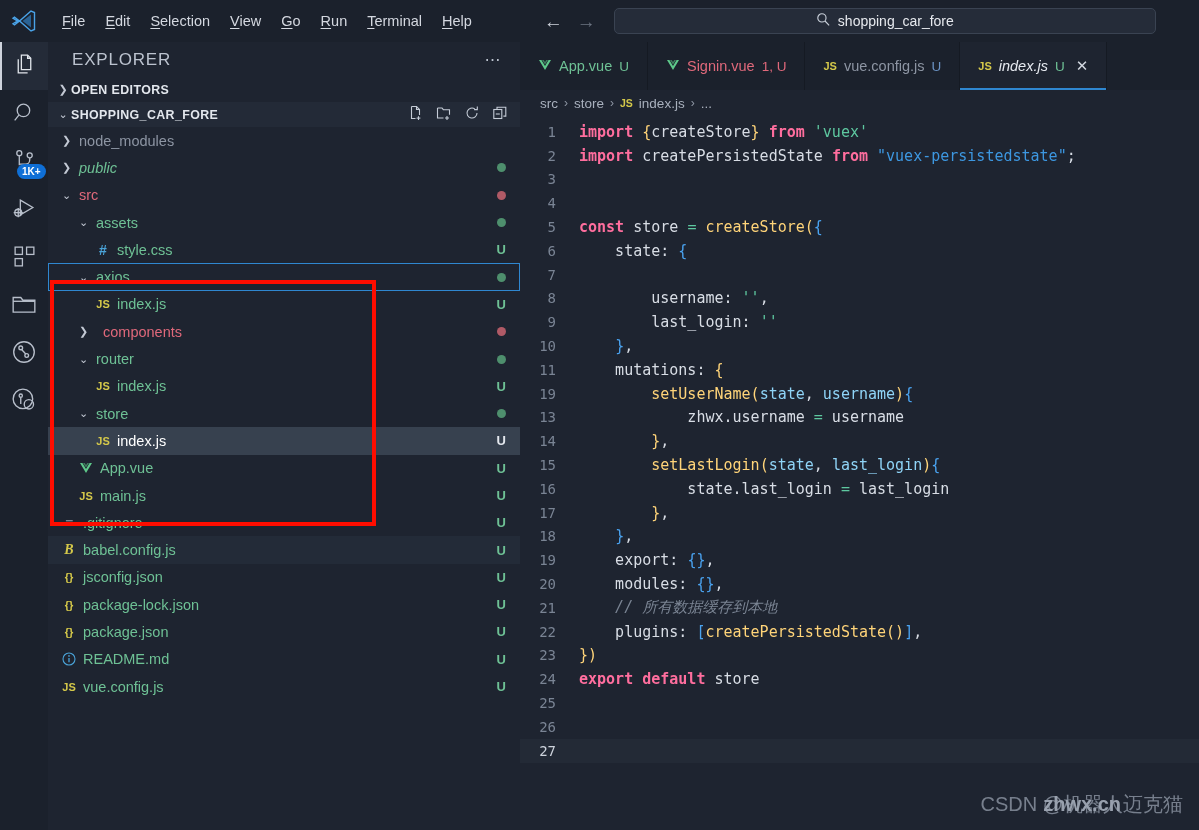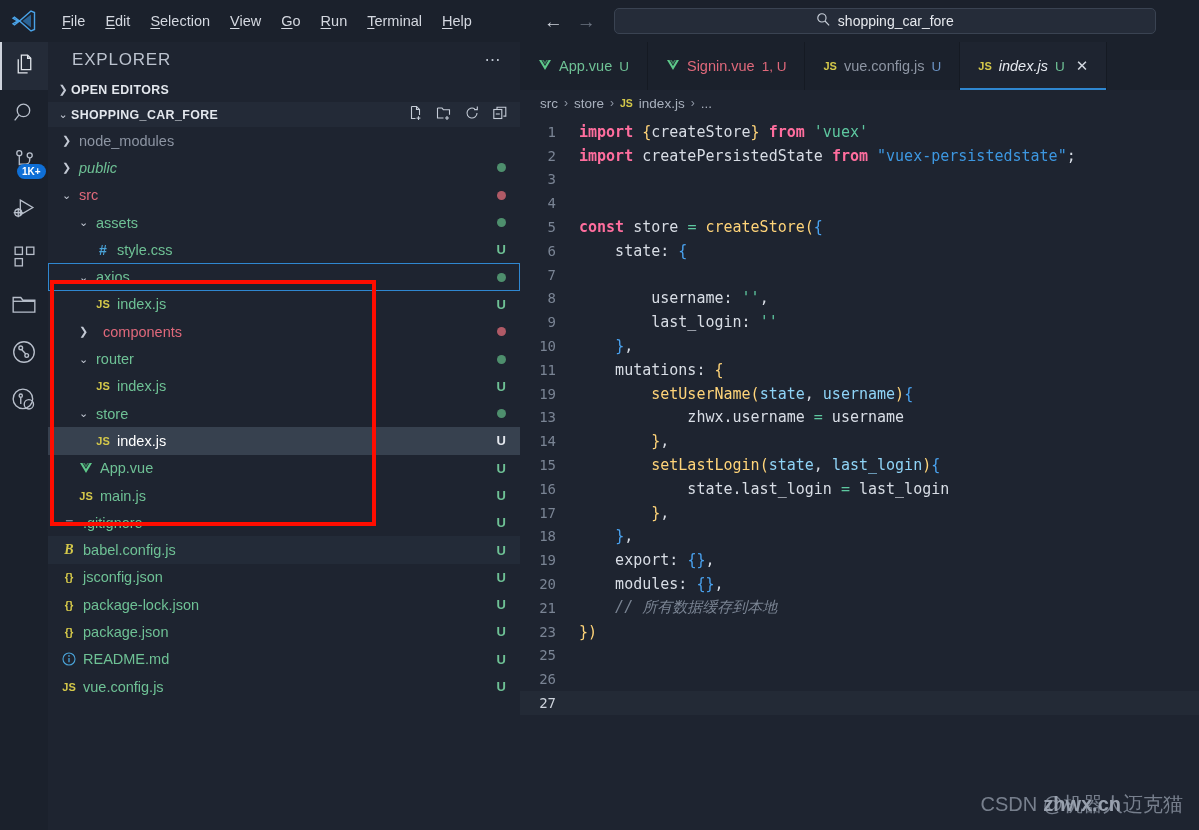--- a/index.html
+++ b/index.html
@@ -532,21 +532,23 @@
         <div class="codeline"><span class="lnum">19</span><span class="ltext"><span class="t-plain">        </span><span class="t-fn">setUserName</span><span class="t-brace">(</span><span class="t-var">state</span><span class="t-plain">, </span><span class="t-var">username</span><span class="t-brace">)</span><span class="t-brace-b">{</span></span></div>
         <div class="codeline"><span class="lnum">13</span><span class="ltext"><span class="t-plain">            zhwx.username </span><span class="t-op">=</span><span class="t-plain"> username</span></span></div>
         <div class="codeline"><span class="lnum">14</span><span class="ltext"><span class="t-plain">        </span><span class="t-brace">}</span><span class="t-plain">,</span></span></div>
         <div class="codeline"><span class="lnum">15</span><span class="ltext"><span class="t-plain">        </span><span class="t-fn">setLastLogin</span><span class="t-brace">(</span><span class="t-var">state</span><span class="t-plain">, </span><span class="t-var">last_login</span><span class="t-brace">)</span><span class="t-brace-b">{</span></span></div>
         <div class="codeline"><span class="lnum">16</span><span class="ltext"><span class="t-plain">            state.last_login </span><span class="t-op">=</span><span class="t-plain"> last_login</span></span></div>
         <div class="codeline"><span class="lnum">17</span><span class="ltext"><span class="t-plain">        </span><span class="t-brace">}</span><span class="t-plain">,</span></span></div>
         <div class="codeline"><span class="lnum">18</span><span class="ltext"><span class="t-plain">    </span><span class="t-brace-b">}</span><span class="t-plain">,</span></span></div>
         <div class="codeline"><span class="lnum">19</span><span class="ltext"><span class="t-plain">    export</span><span class="t-plain">: </span><span class="t-brace-b">{}</span><span class="t-plain">,</span></span></div>
         <div class="codeline"><span class="lnum">20</span><span class="ltext"><span class="t-plain">    modules</span><span class="t-plain">: </span><span class="t-brace-b">{}</span><span class="t-plain">,</span></span></div>
         <div class="codeline"><span class="lnum">21</span><span class="ltext"><span class="t-cmt">    // 所有数据缓存到本地</span></span></div>
+        <div class="codeline"><span class="lnum">22</span><span class="ltext"><span class="t-plain">    plugins</span><span class="t-plain">: </span><span class="t-brace-b">[</span><span class="t-fn">createPersistedState</span><span class="t-brace">()</span><span class="t-brace-b">]</span><span class="t-plain">,</span></span></div>
         <div class="codeline"><span class="lnum">23</span><span class="ltext"><span class="t-brace">}</span><span class="t-brace">)</span></span></div>
+        <div class="codeline"><span class="lnum">24</span><span class="ltext"><span class="t-kw">export</span><span class="t-plain"> </span><span class="t-kw">default</span><span class="t-plain"> store</span></span></div>
         <div class="codeline"><span class="lnum">25</span><span class="ltext"></span></div>
         <div class="codeline"><span class="lnum">26</span><span class="ltext"></span></div>
         <div class="codeline active-line"><span class="lnum cur">27</span><span class="ltext"></span></div>
       </div>
 
     <div class="watermark2">zhwx.cn</div>
     <div class="watermark">CSDN @机器人迈克猫</div>
   </div>
 
 </div>

